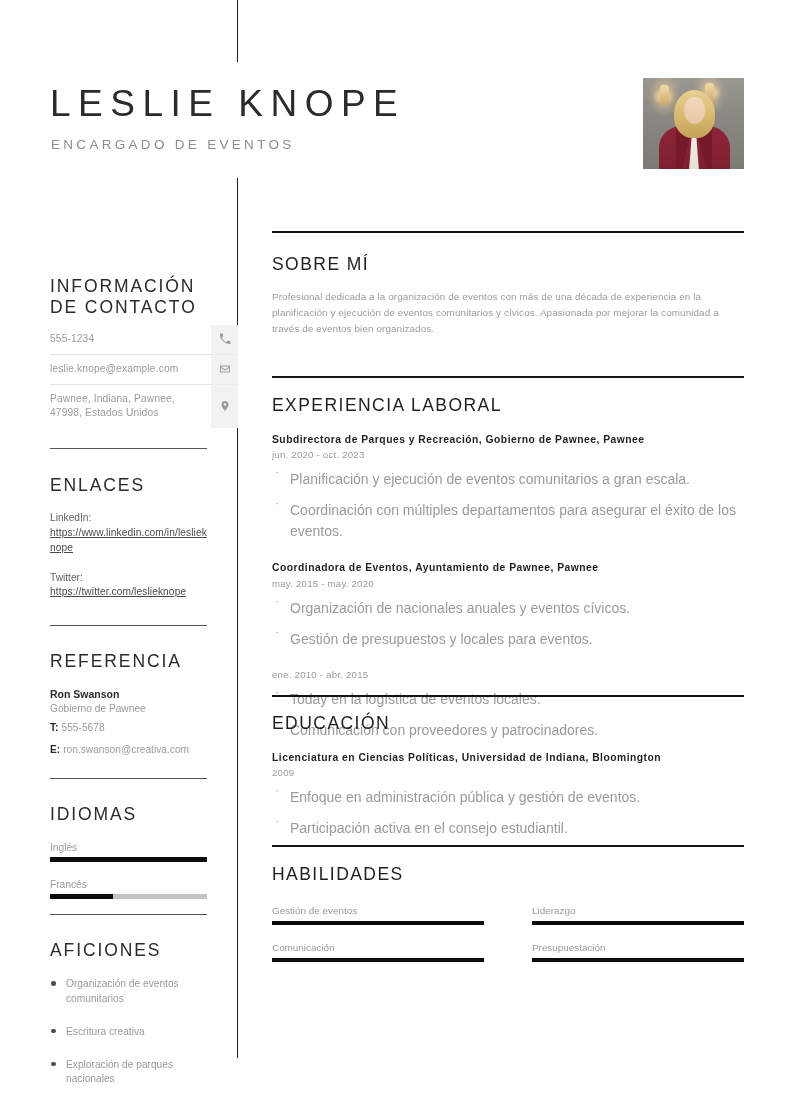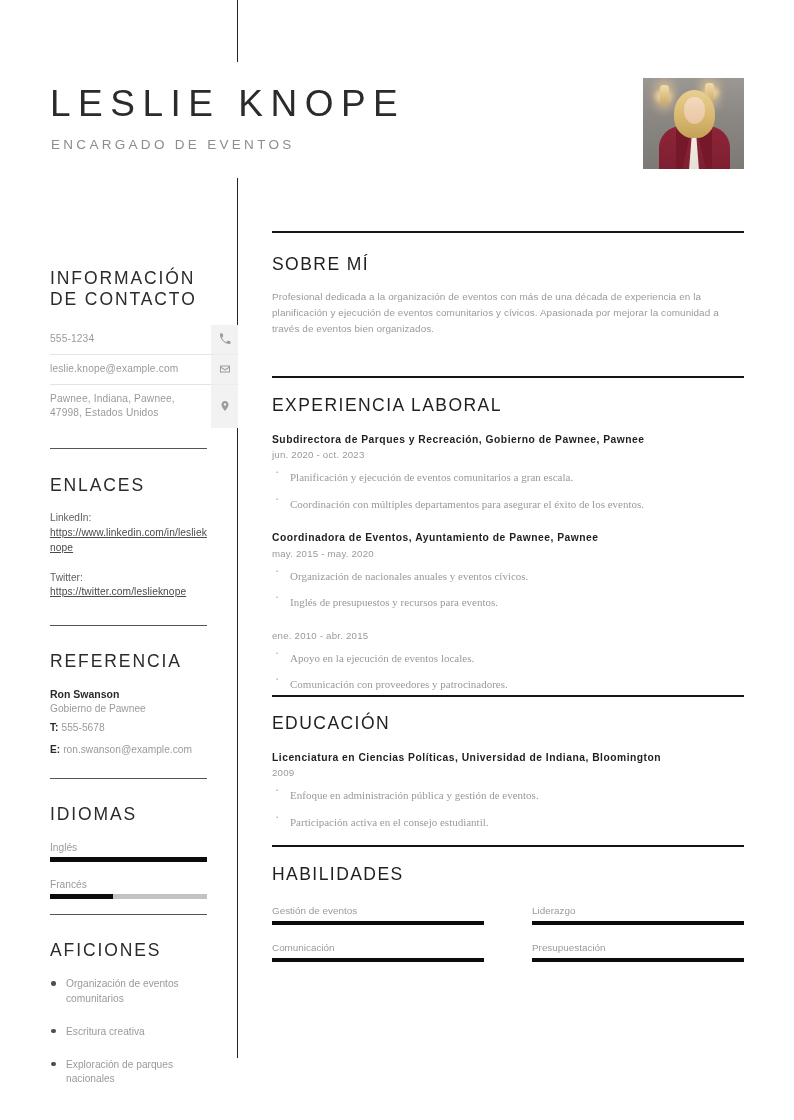--- a/index.html
+++ b/index.html
@@ -86,21 +86,21 @@
   .sidebar { position:absolute; left:0; top:180px; width:237px; height:940px; }
 
   .side-h {
     font-size:17.5px; font-weight:400; letter-spacing:1.9px;
     color:#2b2b2b; line-height:1.22;
   }
   .side-rule { height:1px; background:#555; margin:0; }
 
   
   .contact-wrap { position:absolute; left:0; top:88px; width:237px; }
-  .contact-title { position:absolute; left:50px; top:0; width:175px; }
+  .contact-title { position:absolute; left:50px; top:8px; width:175px; }
   .contact-rows { position:absolute; left:50px; top:57px; width:188px; }
   .crow { position:relative; display:flex; align-items:stretch; min-height:27px; }
   .crow + .crow .ctext { border-top:1px solid #e4e4e4; }
   .crow + .crow .cicon { border-top:1px solid #ececec; }
   .ctext {
     flex:1; font-size:10.2px; color:#9a9a9a; line-height:1.45;
     padding:7px 8px 7px 0; letter-spacing:.15px;
   }
   .cicon {
     width:27px; background:#f2f2f2; display:flex; align-items:center;
@@ -167,21 +167,21 @@
 
   .sec-exp { position:absolute; left:0; top:376px; width:472px; }
   .sec-exp .m-h { margin-top:19px; }
 
   .job { margin-top:19px; }
   .job-title { font-size:10.3px; font-weight:bold; color:#1f1f1f; letter-spacing:.5px; line-height:1.3; }
   .job-dates { margin-top:3px; font-size:9.7px; color:#9a9a9a; letter-spacing:.2px; }
   .job-list { margin-top:9px; list-style:none; }
   .job-list li {
     position:relative; padding-left:18px; margin-bottom:10px;
-    font-size:11px; color:#9a9a9a; line-height:1.5;font-family:Liberation Serif, serif;
+    font-size:14px; color:#9a9a9a; line-height:1.5;
   }
   .job-list li::before {
     content:"·"; position:absolute; left:3px; top:-4px;
     color:#a8a8a8; font-size:13px; line-height:1;
   }
 
   .sec-edu { position:absolute; left:0; top:695px; width:472px; }
   .sec-edu .m-h { margin-top:18px; }
 
   .sec-skills { position:absolute; left:0; top:845px; width:472px; }
@@ -272,21 +272,21 @@
       <div class="side-rule ref-rule"></div>
       <div class="side-h ref-title">REFERENCIA</div>
       <div class="ref-name">Ron Swanson</div>
       <div class="ref-org">Gobierno de Pawnee</div>
       <div class="ref-line">
         <span class="k">T:</span>
         <span class="v">555-5678</span>
       </div>
       <div class="ref-line">
         <span class="k">E:</span>
-        <span class="v">ron.swanson@example.com</span>
+        <span class="v">ron.swanson@creativa.com</span>
       </div>
     </div>
 
     <div class="lang-wrap">
       <div class="side-rule lang-rule"></div>
       <div class="side-h lang-title">IDIOMAS</div>
       <div class="lang-item">
         <div class="lang-name">Inglés</div>
         <div class="bar">
           <div class="fill" style="width: 100%;"></div>
@@ -330,28 +330,28 @@
           <li>Planificación y ejecución de eventos comunitarios a gran escala.</li>
           <li>Coordinación con múltiples departamentos para asegurar el éxito de los eventos.</li>
         </ul>
       </div>
 
       <div class="job">
         <div class="job-title">Coordinadora de Eventos, Ayuntamiento de Pawnee, Pawnee</div>
         <div class="job-dates">may. 2015 - may. 2020</div>
         <ul class="job-list">
           <li>Organización de nacionales anuales y eventos cívicos.</li>
-          <li>Inglés de presupuestos y recursos para eventos.</li>
+          <li>Gestión de presupuestos y locales para eventos.</li>
         </ul>
       </div>
 
       <div class="job">
         <div class="job-dates">ene. 2010 - abr. 2015</div>
         <ul class="job-list">
-          <li>Apoyo en la ejecución de eventos locales.</li>
+          <li>Today en la logística de eventos locales.</li>
           <li>Comunicación con proveedores y patrocinadores.</li>
         </ul>
       </div>
     </div>
 
     <div class="sec-edu">
       <div class="m-rule"></div>
       <div class="m-h">EDUCACIÓN</div>
       <div class="job">
         <div class="job-title">Licenciatura en Ciencias Políticas, Universidad de Indiana, Bloomington</div>

